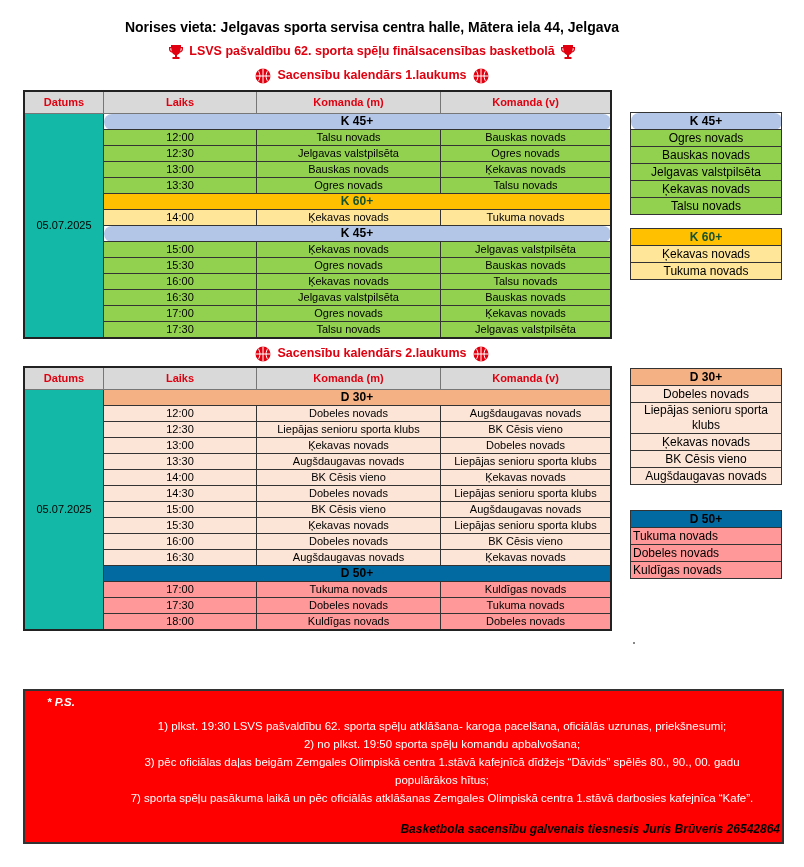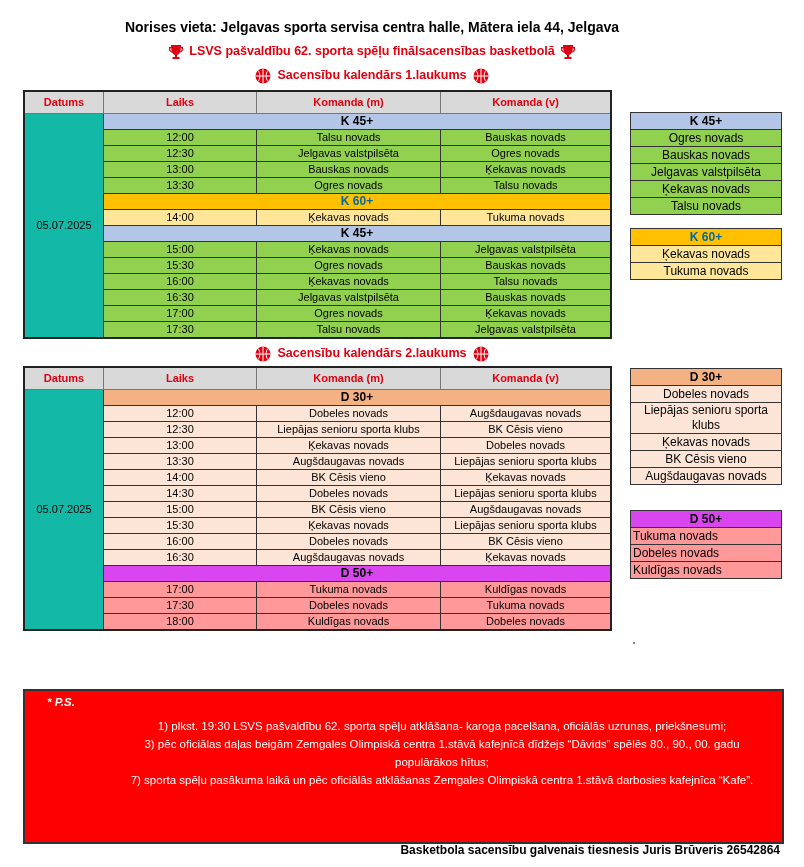--- a/index.html
+++ b/index.html
@@ -13,39 +13,39 @@
   table.sched { position:absolute; left:23px; border-collapse:collapse; font-size:11px; }
   table.sched td, table.sched th { border:1px solid #333; text-align:center; padding:0; height:15px; line-height:15px; }
   table.sched th { background:#d9d9d9; color:#e0000f; font-weight:bold; height:21px; border-color:#777; }
   .c-date { width:78px; background:#14b8a6; }
   .c-time { width:152px; }
   .c-m { width:183px; }
   .c-v { width:169px; }
   .t1 { top:90px; border:2px solid #222; }
   .t2 { top:366px; border:2px solid #222; }
   .grp { font-weight:bold; font-size:12px; }
-  .blue { background:#b4c6e7; }
+  .blue { background:#b4c6e7;border-radius:8px; }
   .green { background:#92d050; }
-  .orange { background:#ffc000; color:#0369a1; }
+  .orange { background:#ffc000; color:#14532d; }
   .lyellow { background:#ffe699; }
   .salmon { background:#f4b183; }
   .peach { background:#fce4d6; }
-  .pink { background:#d946ef; }
+  .pink { background:#0369a1; }
   .lpink { background:#ff9999; }
   .tall td { height:36px; }
   .side { position:absolute; left:630px; width:152px; border-collapse:collapse; font-size:12px; }
   .side td { border:1px solid #333; text-align:center; height:16px; line-height:15px; padding:0; }
   .side .h td { font-weight:bold; }
   .side.left td.it { text-align:left; padding-left:2px; }
   .ps { position:absolute; left:23px; top:689px; width:757px; height:151px; background:#ff0000; border:2px solid #333; color:#fff; font-size:11.5px; }
   .ps-tag { position:absolute; left:22px; top:5px; font-weight:bold; font-style:italic;text-align:center; }
   .ps-head { position:absolute; left:114px; top:5px; font-weight:bold; }
   .ps-list { position:absolute; left:92px; top:26px; width:650px; line-height:18px; }
   .ps-list div { margin:0;text-align:center; }
-  .footer { position:absolute; right:24px; top:843px; font-size:12px; font-weight:bold; }
+  .footer { position:absolute; right:24px; top:822px; font-size:12px; font-weight:bold;font-style:italic; }
   .dot { position:absolute; left:633px; top:642px; width:2px; height:2px; background:#888; }
 </style>
 </head>
 <body>
 
 <svg width="0" height="0" style="position:absolute">
   <defs>
     <symbol id="trophy" viewBox="0 0 14 16">
       <path d="M2 1h10v2h2v2c0 2-1.5 3.5-3.3 3.7C10 10 8.8 10.8 8 11v2h2.5v2h-7v-2H6v-2c-.8-.2-2-1-2.7-2.3C1.5 8.5 0 7 0 5V3h2z M1.3 4.2v.8c0 1.2.7 2.1 1.5 2.4-.3-.9-.5-2-.5-3.2z M12.7 4.2h-1c0 1.2-.2 2.3-.5 3.2.8-.3 1.5-1.2 1.5-2.4z" fill="#e0000f"></path>
     </symbol>
@@ -322,18 +322,19 @@
       </tr>
     </tbody>
   </table>
 
 <div class="dot"></div>
 
 <div class="ps">
   <div class="ps-tag">* P.S.</div>
   <div class="ps-list">
     <div>1) plkst. 19:30 LSVS pašvaldību 62. sporta spēļu atklāšana- karoga pacelšana, oficiālās uzrunas, priekšnesumi;</div>
+    <div>2) no plkst. 19:50 sporta spēļu komandu apbalvošana;</div>
     <div>3) pēc oficiālas daļas beigām Zemgales Olimpiskā centra 1.stāvā kafejnīcā dīdžejs “Dāvids” spēlēs 80., 90., 00. gadu populārākos hītus;</div>
     <div>7) sporta spēļu pasākuma laikā un pēc oficiālās atklāšanas Zemgales Olimpiskā centra 1.stāvā darbosies kafejnīca “Kafe”.</div>
   </div>
 </div>
 
 <div class="footer">Basketbola sacensību galvenais tiesnesis Juris Brūveris 26542864</div>
 
 </body></html>

